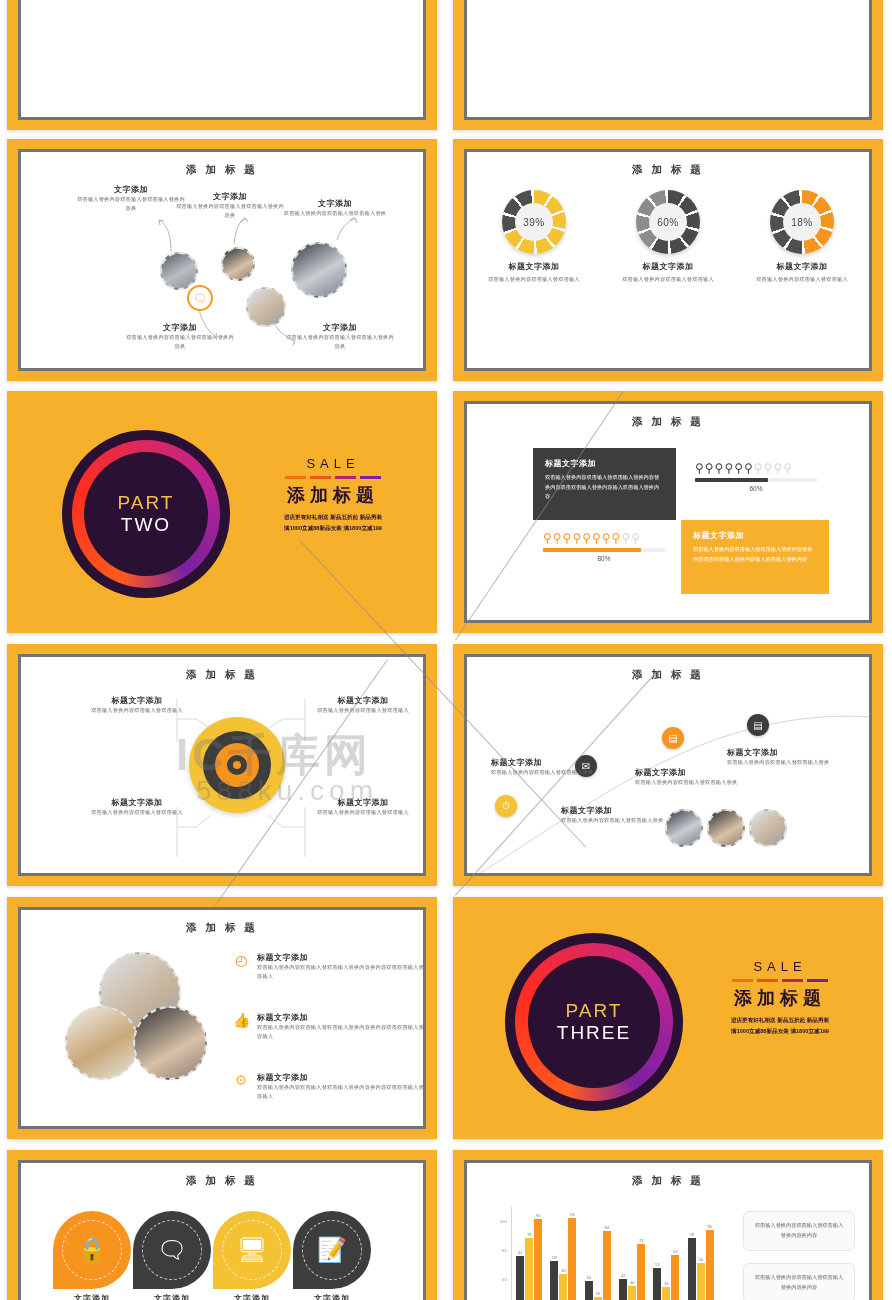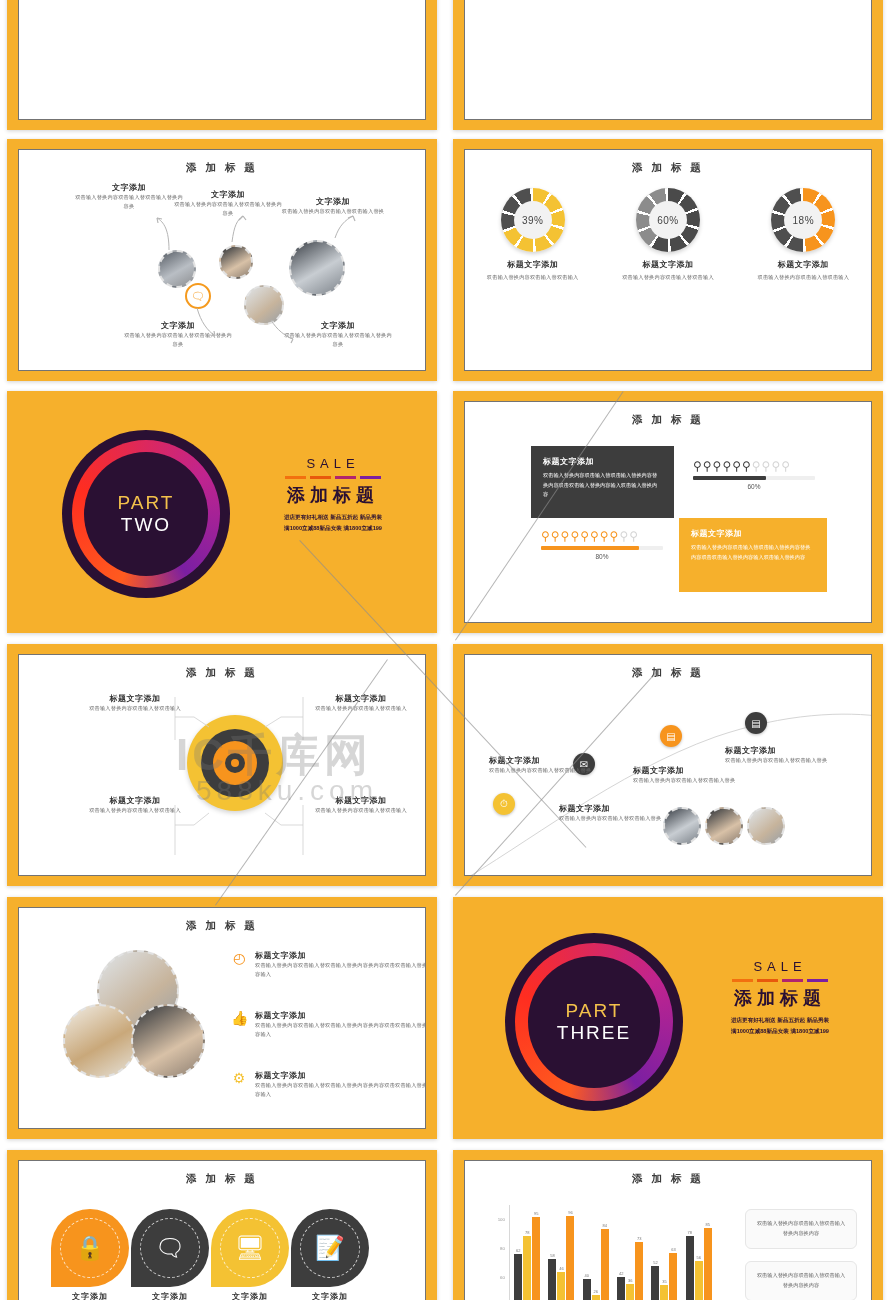--- a/index.html
+++ b/index.html
@@ -12,21 +12,21 @@
 
   
   .slide {
     position:absolute; width:430px; height:242px;
     background:#F6B02C;
     box-shadow:0 1px 4px rgba(0,0,0,.18);
     padding:10px 11px;
   }
   .slide .inner {
     width:100%; height:100%; background:#ffffff;
-    border:1px solid #737373; position:relative; overflow:hidden;
+    border:3px solid #737373; position:relative; overflow:hidden;
   }
   .slide.plain { padding:0; }
   .slide.plain .inner { border:none; background:#F6B02C; }
 
   .sl-title {
     text-align:center; font-size:10.5px; font-weight:bold; color:#3a3a3a;
     letter-spacing:3px; margin-top:11px;
   }
 
   

